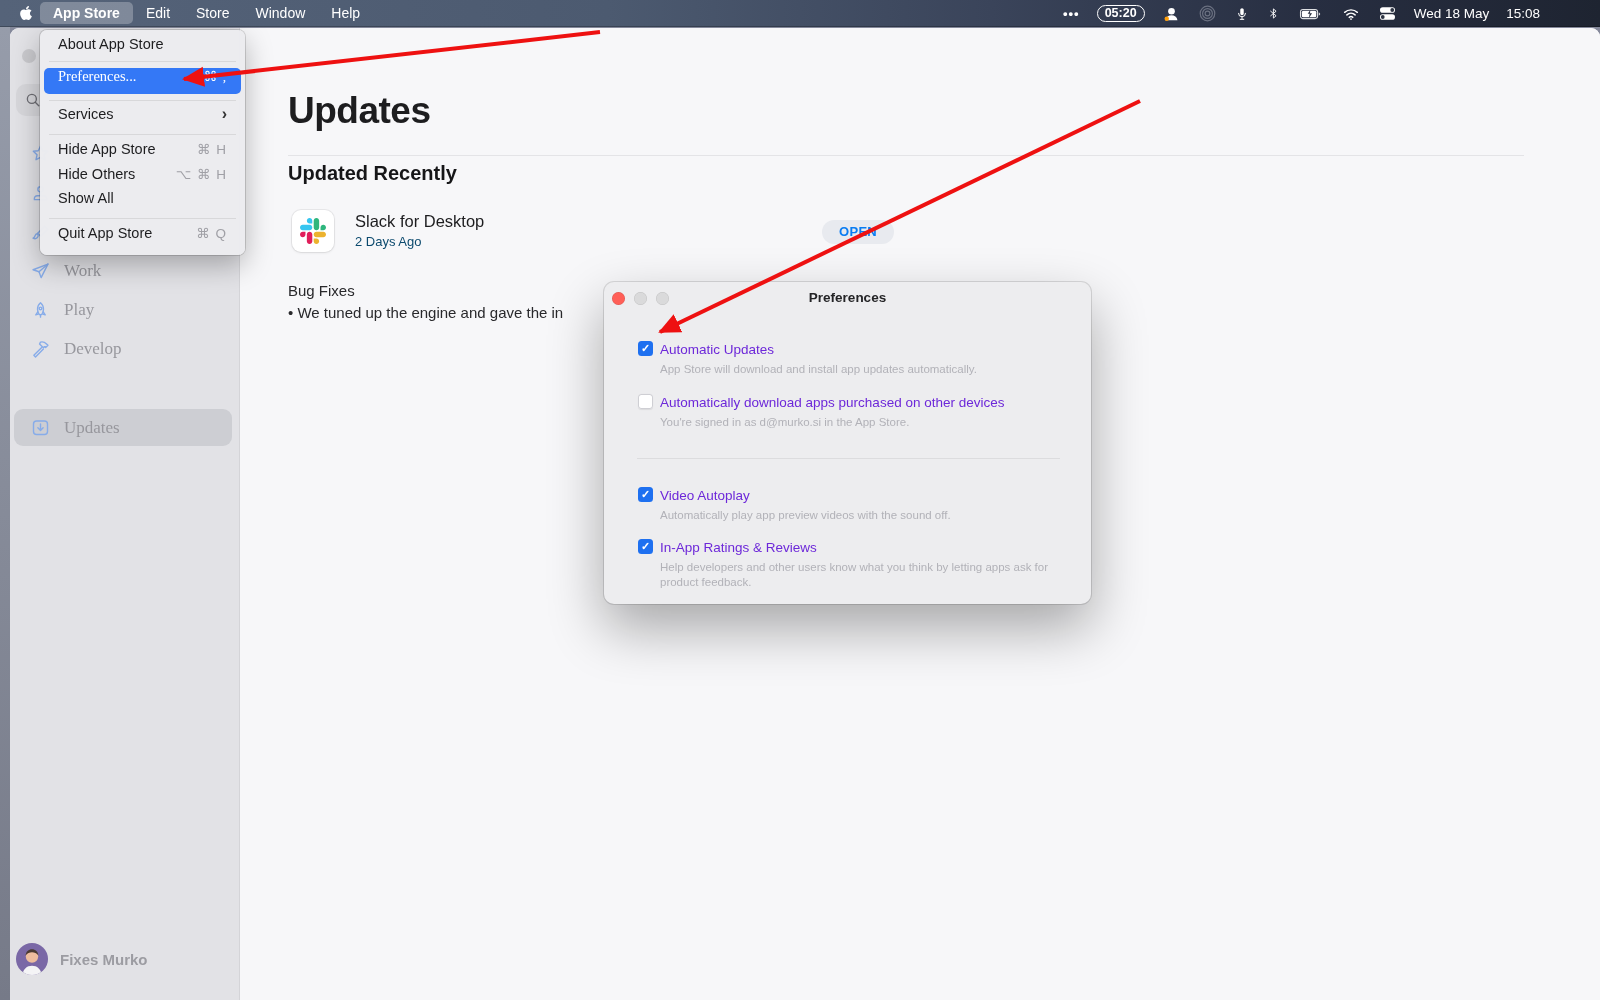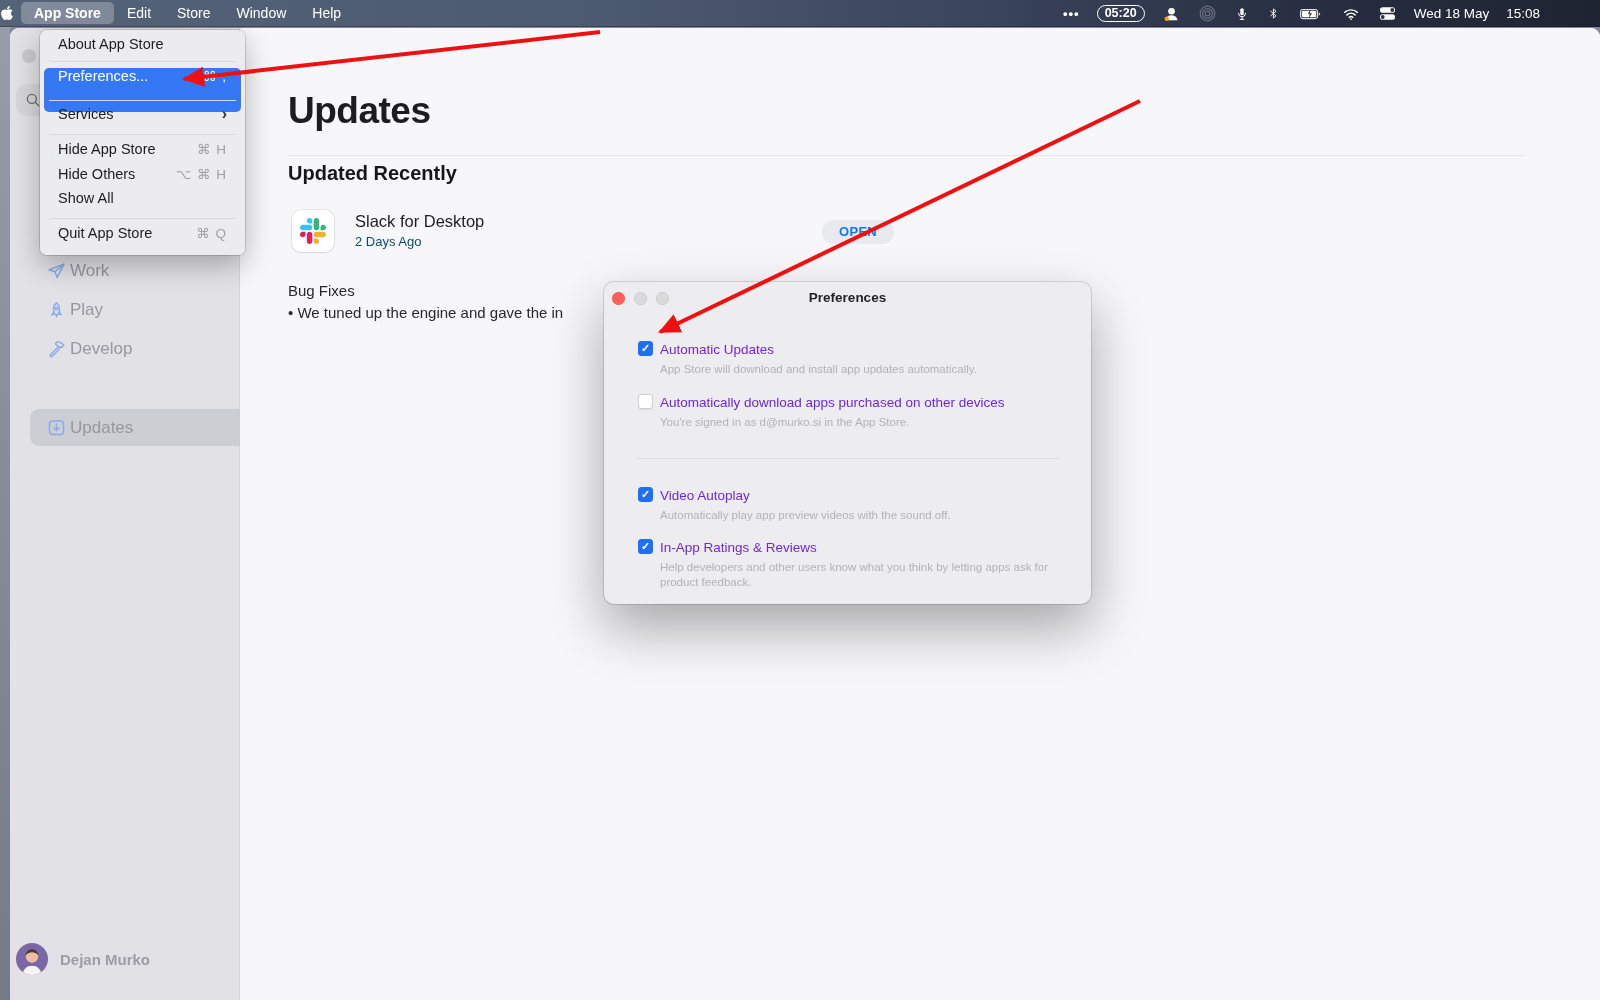--- a/index.html
+++ b/index.html
@@ -5,21 +5,21 @@
   * { margin:0; padding:0; box-sizing:border-box; }
   html,body { width:1600px; height:1000px; }
   body { font-family:"Liberation Sans", sans-serif; }
   .screen { position:relative; width:1600px; height:1000px; overflow:hidden; background:#84889a; }
 
   
   .menubar { position:absolute; left:0; top:0; width:1600px; height:27px; z-index:70;
     background:linear-gradient(90deg,#556379 0%,#4c5a70 38%,#3a445a 62%,#272e41 82%,#1e2431 100%);
     border-bottom:1px solid rgba(0,0,0,.25);
     display:flex; align-items:center; color:#fff; font-size:14px; }
-  .mb-left { display:flex; align-items:center; gap:0; }
+  .mb-left { display:flex; align-items:center; gap:0; padding-left:19px; }
   .apple { display:flex; align-items:center; margin-right:7px; }
   .mb-item { padding:3px 13px; border-radius:5px; white-space:nowrap; }
   .mb-item.active { background:rgba(255,255,255,.26); font-weight:700; }
   .mb-right { position:absolute; right:0; top:0; height:27px; display:flex; align-items:center; gap:17px; padding-right:60px; }
   .mb-more { font-weight:700; letter-spacing:1px; font-size:13px; }
   .timer-pill { border:1.5px solid #fff; border-radius:9px; padding:0px 7px 1px 7px; font-weight:700; font-size:12.5px; }
   .mb-ic { display:flex; align-items:center; }
   .mb-date, .mb-time { font-size:13.5px; }
 
   
@@ -27,21 +27,21 @@
     background:linear-gradient(#969caa,#767a88); }
   .window { position:absolute; left:10px; top:28px; width:1590px; height:972px;
     border-radius:9px 9px 0 0; overflow:hidden; background:#f7f7f9; }
 
   
   .sidebar { position:absolute; left:0; top:0; width:230px; height:100%;
     background:#e2e2e6; border-right:1px solid #d4d4d8; }
   .tl-dim { position:absolute; width:14px; height:14px; border-radius:50%; background:#c9c9cd; top:21px; }
   .searchbox { position:absolute; left:6px; top:56px; width:210px; height:32px; border-radius:10px;
     background:#d7d7db; display:flex; align-items:center; padding-left:8px; }
-  .nav-row { position:absolute; left:20px; width:218px; height:38px; display:flex; align-items:center; padding-left:16px; gap:3px; border-radius:9px; }
+  .nav-row { position:absolute; left:4px; width:218px; height:38px; display:flex; align-items:center; padding-left:16px; gap:13px; border-radius:9px;font-family:Liberation Serif, serif; }
   .nav-row.selected { background:#cdced3; }
   .nav-label { font-size:17px; color:#97979d; }
   .account { position:absolute; left:6px; bottom:25px; display:flex; align-items:center; gap:12px; }
   .avatar { width:32px; height:32px; border-radius:50%; overflow:hidden; }
   .account-name { font-size:15px; font-weight:700; color:#9c9ca2; }
 
   
   .main { position:absolute; left:230px; top:0; right:0; bottom:0; background:#f7f7f9; }
   .page-title { position:absolute; left:48px; top:62px; font-size:37px; font-weight:800; color:#1d1d1f; letter-spacing:-.5px; }
   .rule { position:absolute; left:48px; top:127px; width:1236px; height:1px; background:#e4e4e7; }
@@ -56,21 +56,21 @@
   .notes-heading { position:absolute; left:48px; top:254px; font-size:15px; color:#29292c; }
   .notes-line { position:absolute; left:48px; top:276px; font-size:15px; color:#29292c; white-space:nowrap; }
 
   
   .dropdown { position:absolute; left:40px; top:30px; width:205px; height:225px; z-index:60;
     background:rgba(236,236,239,.98); border-radius:7px;
     box-shadow:0 0 0 1px rgba(0,0,0,.14), 0 10px 28px rgba(0,0,0,.28); }
   .dd-item { position:absolute; left:4px; right:4px; height:22px; display:flex; align-items:flex-start;
     padding:0 14px 0 14px; font-size:14.5px; color:#1d1d1f; border-radius:5px; }
   .dd-item .sc { margin-left:auto; color:#a0a0a6; font-size:13.5px; letter-spacing:1px; }
-  .dd-item.hl { height:44px; background:#3478f6; color:#fff; font-weight:400; }
+  .dd-item.hl { height:26px; background:#3478f6; color:#fff; font-weight:400;font-family:Liberation Serif, serif; }
   .dd-item.hl .sc { color:#fff; }
   .dd-item .chev { margin-left:auto; color:#333; font-size:16px; font-weight:700; line-height:1; }
   .dd-sep { position:absolute; left:9px; right:9px; height:1px; background:#d8d8da; }
 
   
   .dialog { position:absolute; left:604px; top:282px; width:487px; height:322px; z-index:40;
     background:#ededef; border-radius:10px;
     box-shadow:0 0 0 1px rgba(0,0,0,.12), 0 24px 55px rgba(0,0,0,.33); }
   .dlg-titlebar { position:absolute; left:0; top:0; right:0; height:30px;text-decoration:underline; }
   .dlg-title { position:absolute; left:0; right:0; top:8px; text-align:center; font-size:13.5px; font-weight:700; color:#242426; }
@@ -160,21 +160,21 @@
 
       <div class="account">
         <span class="avatar">
           <svg viewBox="0 0 32 32" width="32" height="32">
               <rect width="32" height="32" fill="#7a68a6"></rect>
               <circle cx="16" cy="13.5" r="6.2" fill="#edbd9e"></circle>
               <path d="M9.6 12.5c.3-4 3-6.3 6.4-6.3s6.1 2.3 6.4 6.3c-1.8-2.2-3.9-3.3-6.4-3.3s-4.6 1.1-6.4 3.3z" fill="#4a3a33"></path>
               <path d="M6.5 32c.4-6 4.5-9.3 9.5-9.3s9.1 3.3 9.5 9.3z" fill="#f4f4f6"></path>
             </svg>
         </span>
-        <span class="account-name">Dejan Murko</span>
+        <span class="account-name">Fixes Murko</span>
       </div>
     </aside>
 
     <main class="main">
       <div class="page-title">Updates</div>
       <div class="rule"></div>
       <div class="section-title">Updated Recently</div>
 
       <div class="app-icon">
         <svg viewBox="0 0 122.8 122.8" width="26" height="26">

